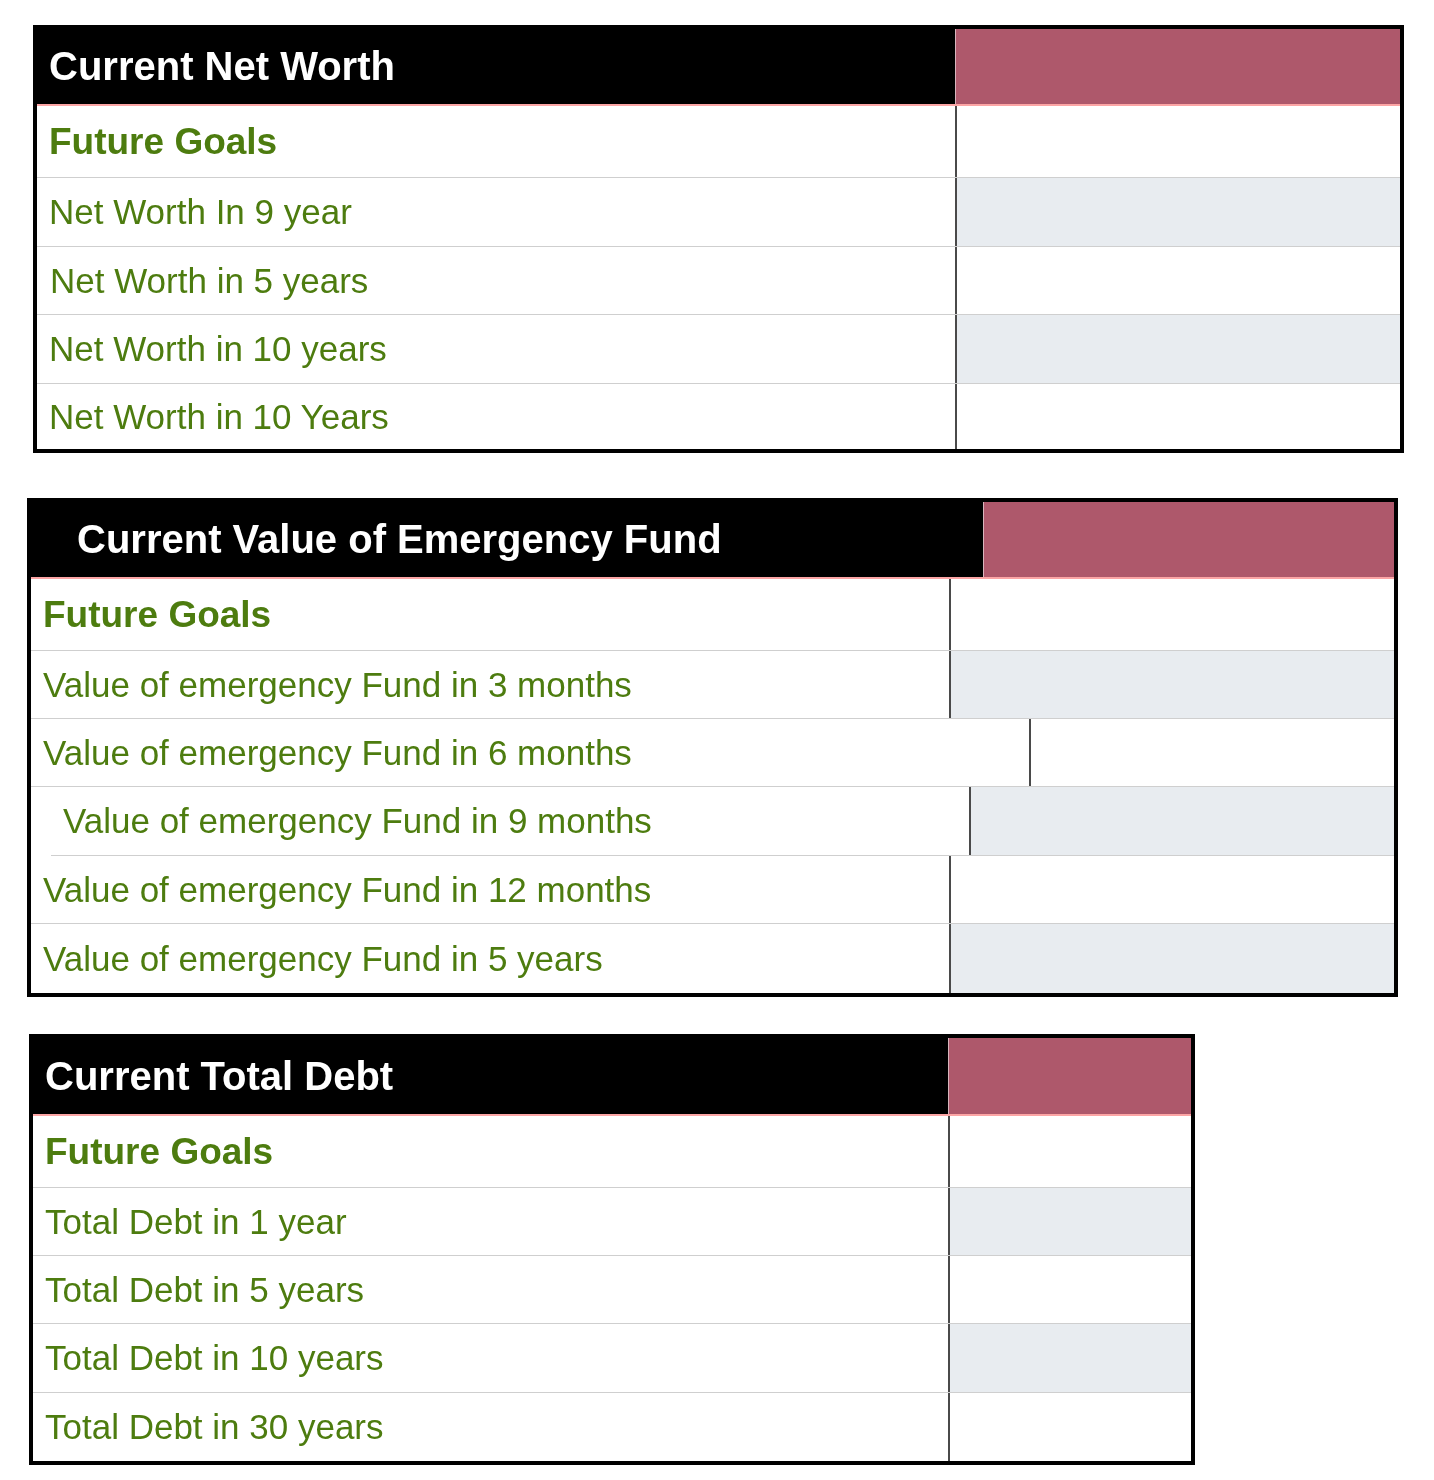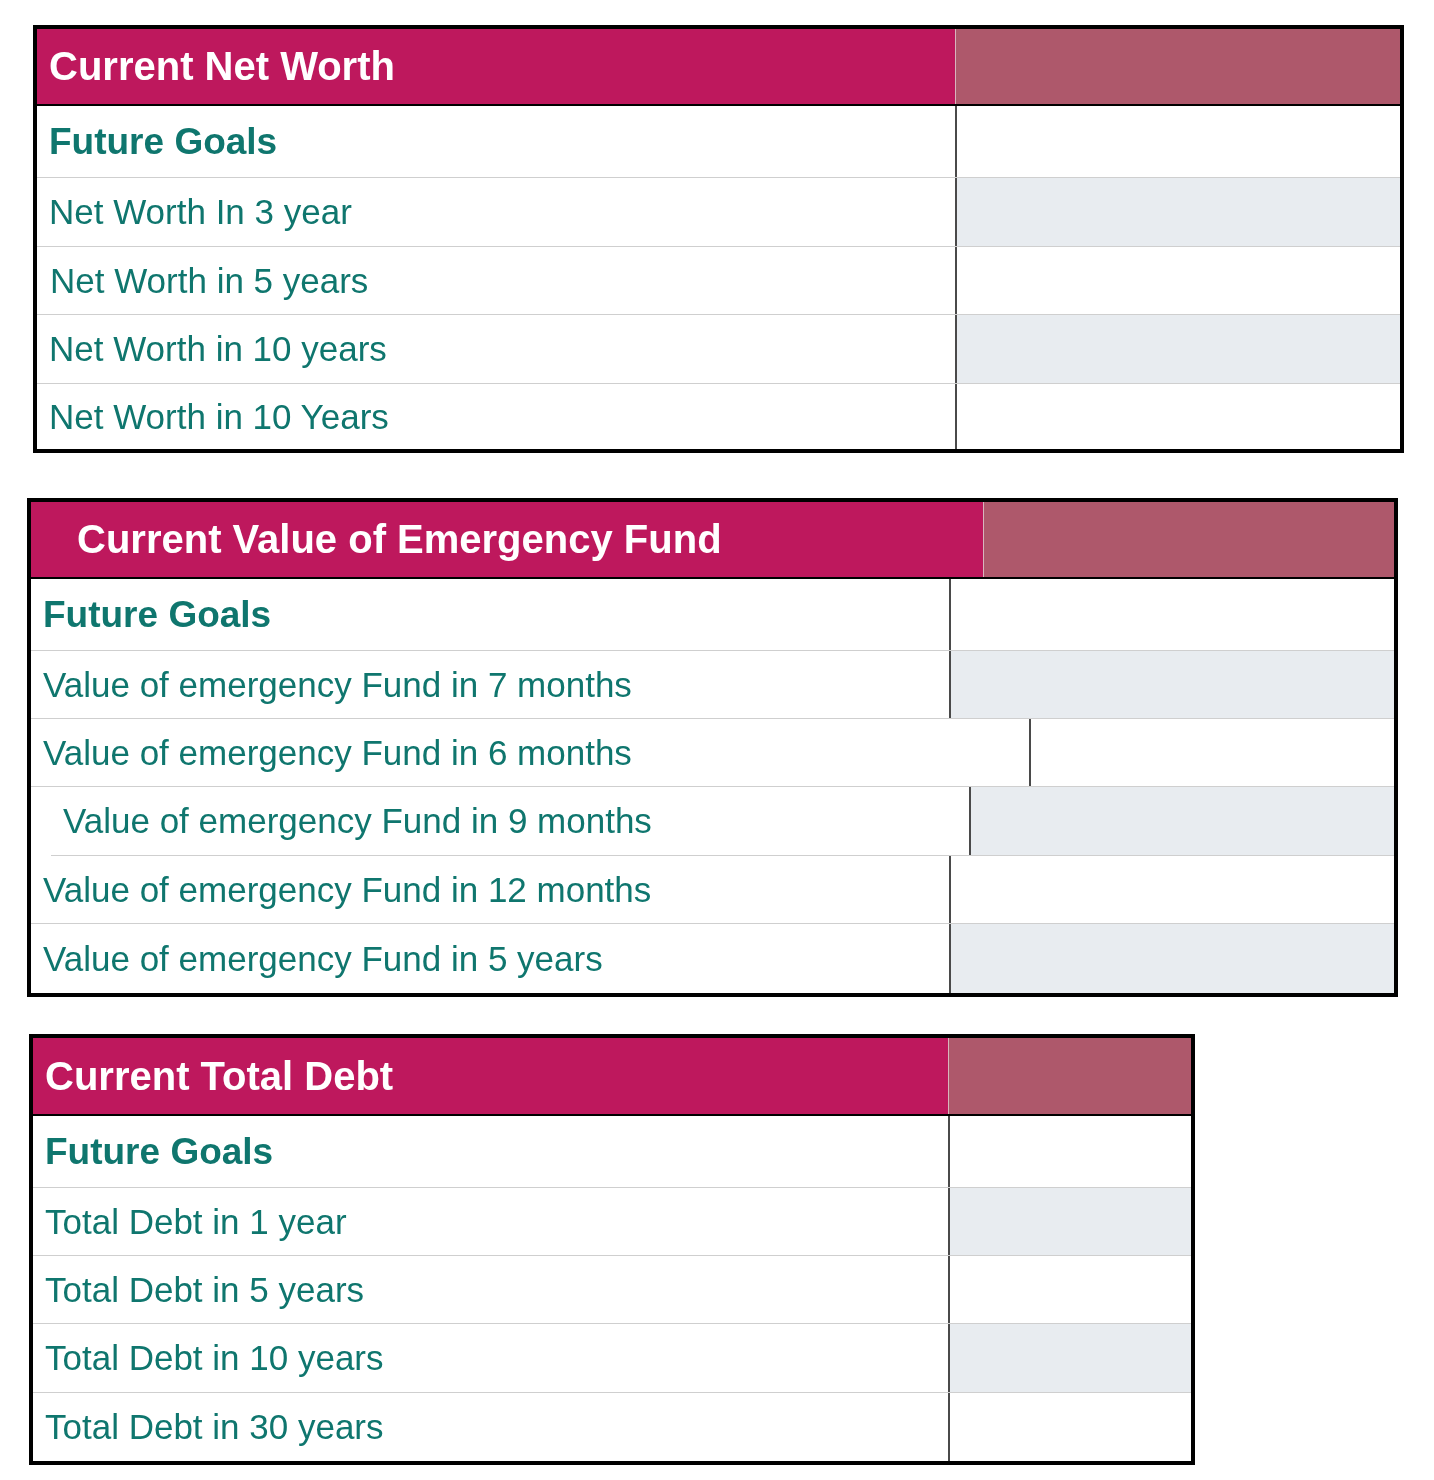--- a/index.html
+++ b/index.html
@@ -20,30 +20,30 @@
       border: 4px solid #000000;
       background: #ffffff;
     }
     .row {
       display: flex;
       box-sizing: border-box;
       border-bottom: 1px solid #cfcfcf;
     }
     .row:last-child { border-bottom: none; }
     .row.header {
-      background: #be185d;
-      border-bottom: 2px solid #000000;
+      background: #000000;
+      border-bottom: 2px solid #fca5a5;
     }
     .cell-label {
       box-sizing: border-box;
       display: flex;
       align-items: center;
       padding-left: 12px;
       font-size: 35px;
-      color: #0f766e;
+      color: #4d7c0f;
       white-space: nowrap;
     }
     .cell-value {
       flex: 1;
       box-sizing: border-box;
       border-left: 2px solid #4a4a4a;
       background: #ffffff;
     }
     .cell-value.shaded { background: #e8ecf0; }
     .row.header .cell-label {
@@ -66,21 +66,21 @@
 <div class="goal-table" style="left:33px; top:25px; width:1371px; height:428px;">
   <div class="row header" style="height:77px;">
     <div class="cell-label" style="width:918px;">Current Net Worth</div>
     <div class="cell-value"></div>
   </div>
   <div class="row subheader" style="height:72px;">
     <div class="cell-label" style="width:918px;">Future Goals</div>
     <div class="cell-value"></div>
   </div>
   <div class="row" style="height:69px;">
-    <div class="cell-label" style="width:918px;">Net Worth In 3 year</div>
+    <div class="cell-label" style="width:918px;">Net Worth In 9 year</div>
     <div class="cell-value shaded"></div>
   </div>
   <div class="row" style="height:68px;">
     <div class="cell-label" style="width:918px;padding-left:13px;">Net Worth in 5 years</div>
     <div class="cell-value"></div>
   </div>
   <div class="row" style="height:69px;">
     <div class="cell-label" style="width:918px;">Net Worth in 10 years</div>
     <div class="cell-value shaded"></div>
   </div>
@@ -93,21 +93,21 @@
 <div class="goal-table" style="left:27px; top:498px; width:1371px; height:499px;">
   <div class="row header" style="height:77px;padding-left:34px;">
     <div class="cell-label" style="width:918px;">Current Value of Emergency Fund</div>
     <div class="cell-value"></div>
   </div>
   <div class="row subheader" style="height:72px;">
     <div class="cell-label" style="width:918px;">Future Goals</div>
     <div class="cell-value"></div>
   </div>
   <div class="row" style="height:68px;">
-    <div class="cell-label" style="width:918px;">Value of emergency Fund in 7 months</div>
+    <div class="cell-label" style="width:918px;">Value of emergency Fund in 3 months</div>
     <div class="cell-value shaded"></div>
   </div>
   <div class="row" style="height:68px;">
     <div class="cell-label" style="width:998px;">Value of emergency Fund in 6 months</div>
     <div class="cell-value"></div>
   </div>
   <div class="row" style="height:69px;margin-left:20px;">
     <div class="cell-label" style="width:918px;">Value of emergency Fund in 9 months</div>
     <div class="cell-value shaded"></div>
   </div>

